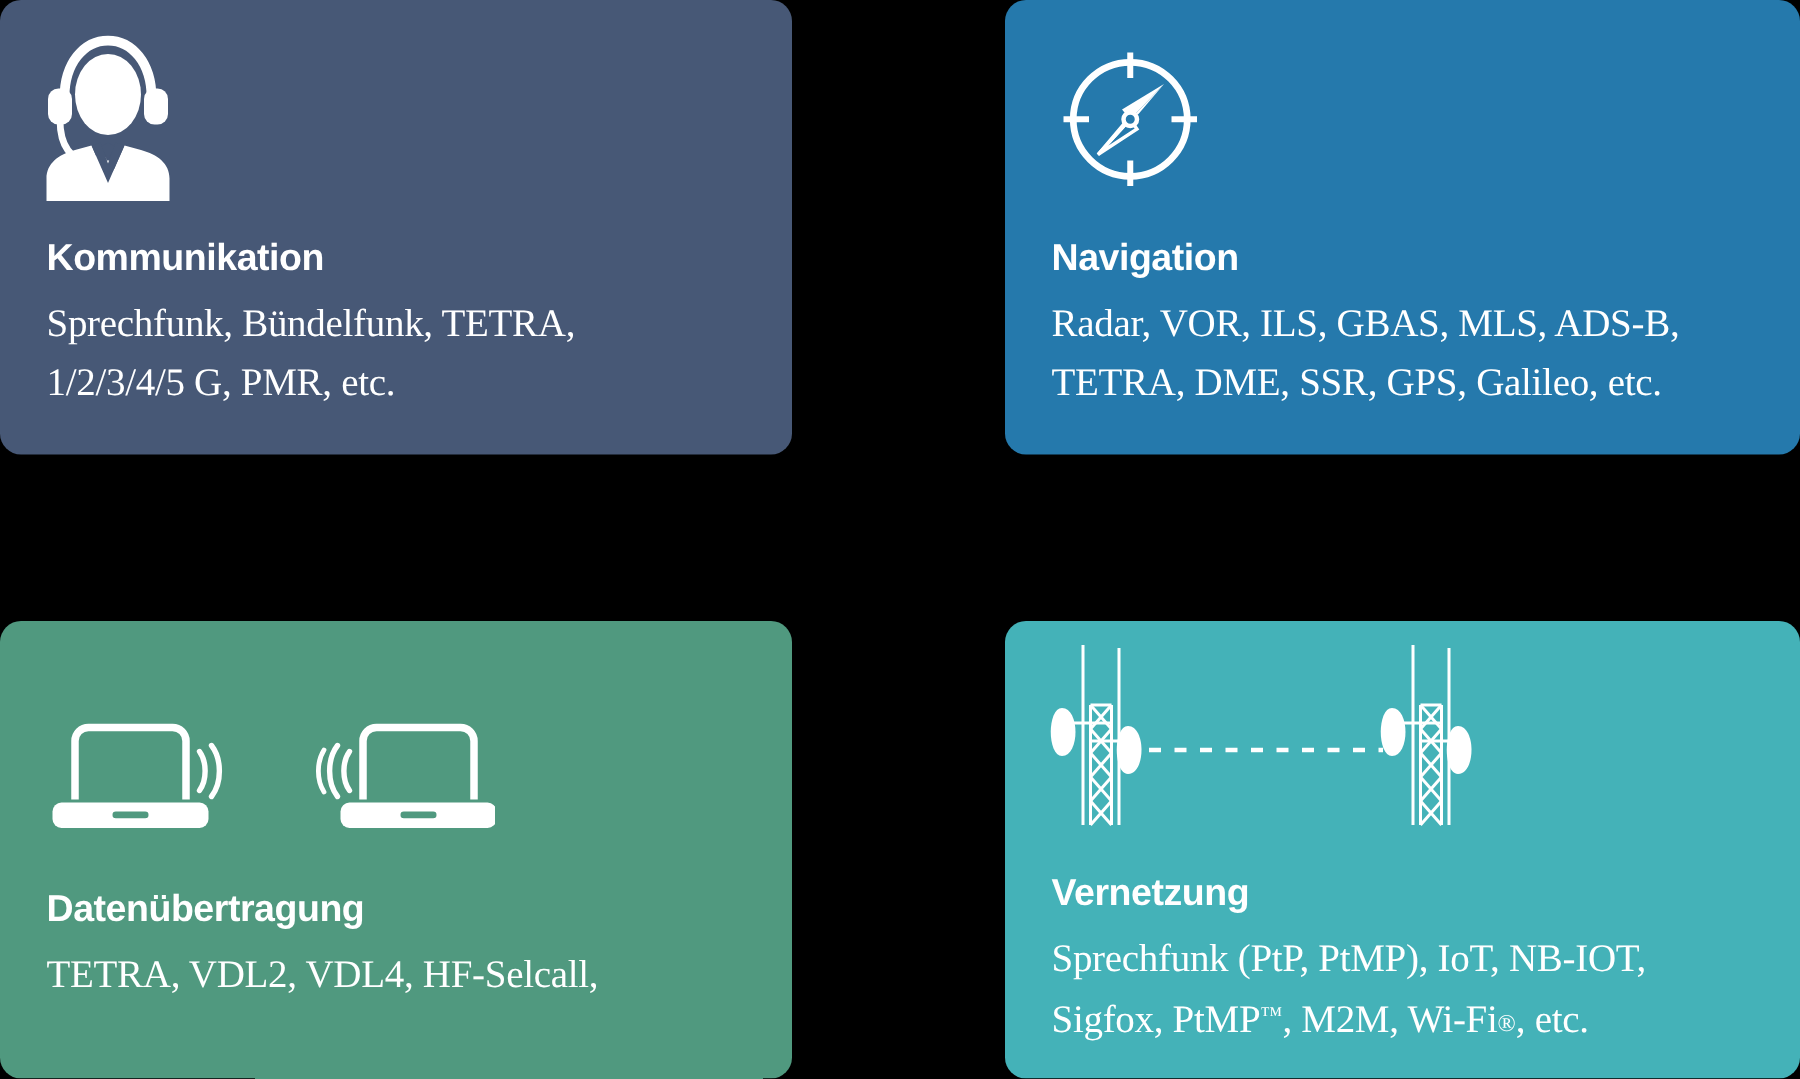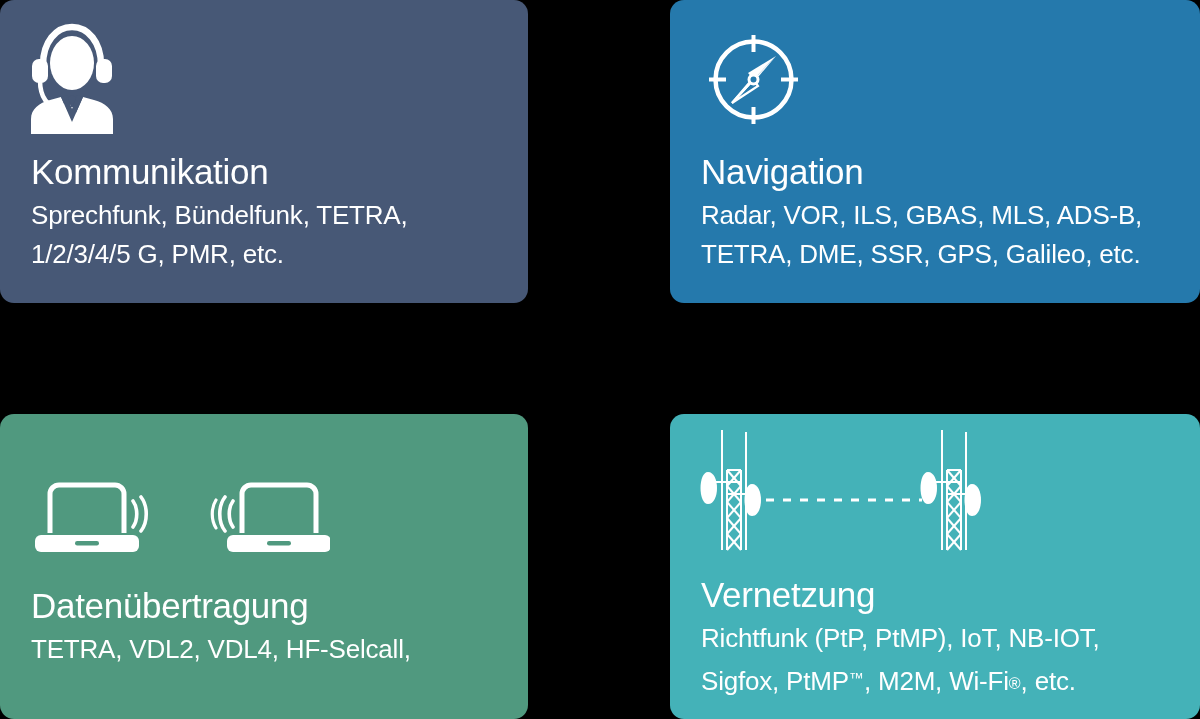--- a/index.html
+++ b/index.html
@@ -40,34 +40,35 @@
     position: absolute;
     display: block;
   }
   .card-text {
     position: absolute;
     left: 31px;
     right: 14px;
   }
   .card-title {
     color: #ffffff;
-    font-size: 35px;
-    font-weight: normal;
+    font-size: 25px;
+    font-weight: bold;
     line-height: 40px;
     letter-spacing: -0.3px;
     margin: 0 0 4px 0;
     white-space: nowrap;
   }
   .card-desc {
     color: #ffffff;
     font-size: 26px;
     font-weight: normal;
     line-height: 39px;
     margin: 0;
     letter-spacing: -0.2px;
+    font-family: Liberation Serif, serif;
   }
   .card-desc .sup {
     font-size: 15px;
     vertical-align: 7px;
     letter-spacing: 0;
   }
   .card-desc .reg {
     font-size: 16px;
     vertical-align: 1px;
     letter-spacing: 0;
@@ -232,19 +233,19 @@
         </g>
         <path d="M234 50 C224 50, 224 82, 234 82 C246 82, 246 50, 234 50 Z" fill="#ffffff"></path>
         <path d="M278 62 C268 62, 268 94, 278 94 C290 94, 290 62, 278 62 Z" fill="#ffffff"></path>
 
         <line x1="72" y1="78" x2="228" y2="78" stroke="#ffffff" stroke-width="3" stroke-dasharray="8 9" stroke-linecap="butt"></line>
       </svg>
     </span>
     <div class="card-text">
       <div class="card-title">Vernetzung</div>
       <div class="card-desc">
-        <span>Richtfunk (PtP, PtMP), IoT, NB-IOT,</span><br>
+        <span>Sprechfunk (PtP, PtMP), IoT, NB-IOT,</span><br>
         <span>Sigfox, PtMP</span><span class="sup">™</span><span>, M2M, Wi-Fi</span><span class="reg">®</span><span>, etc.</span>
       </div>
     </div>
   </div>
 
 </div>
 
 </body></html>

